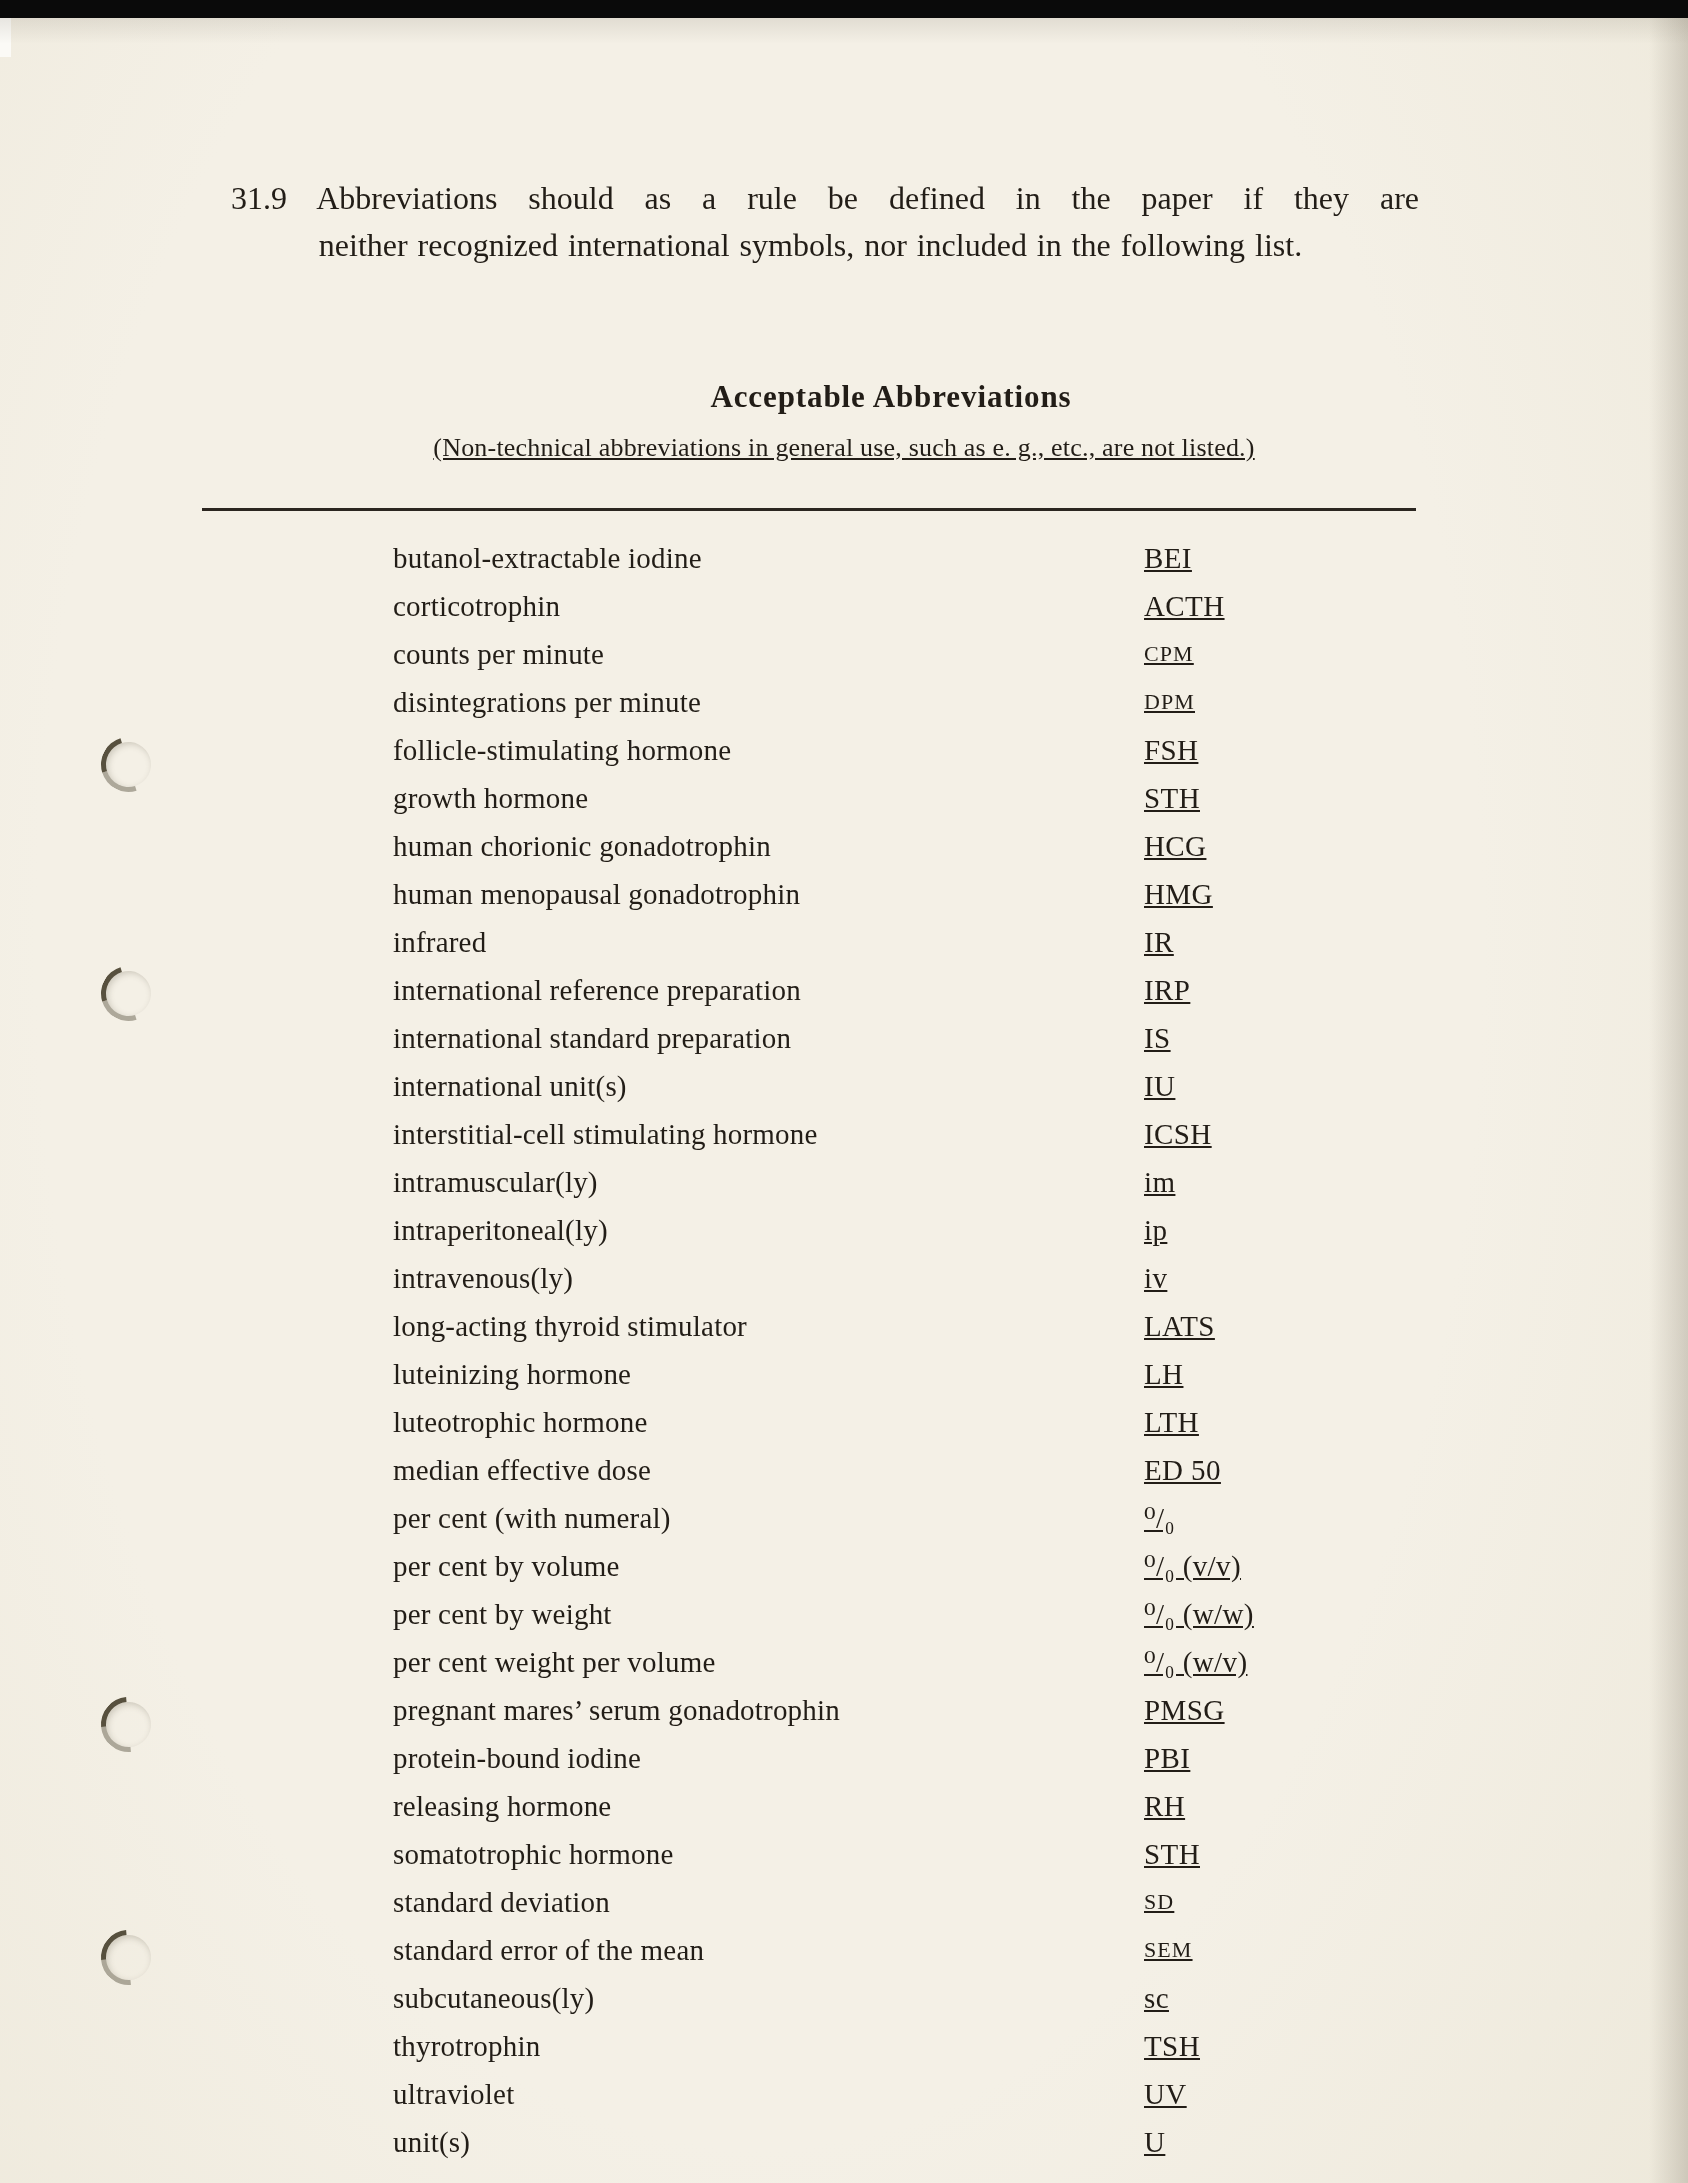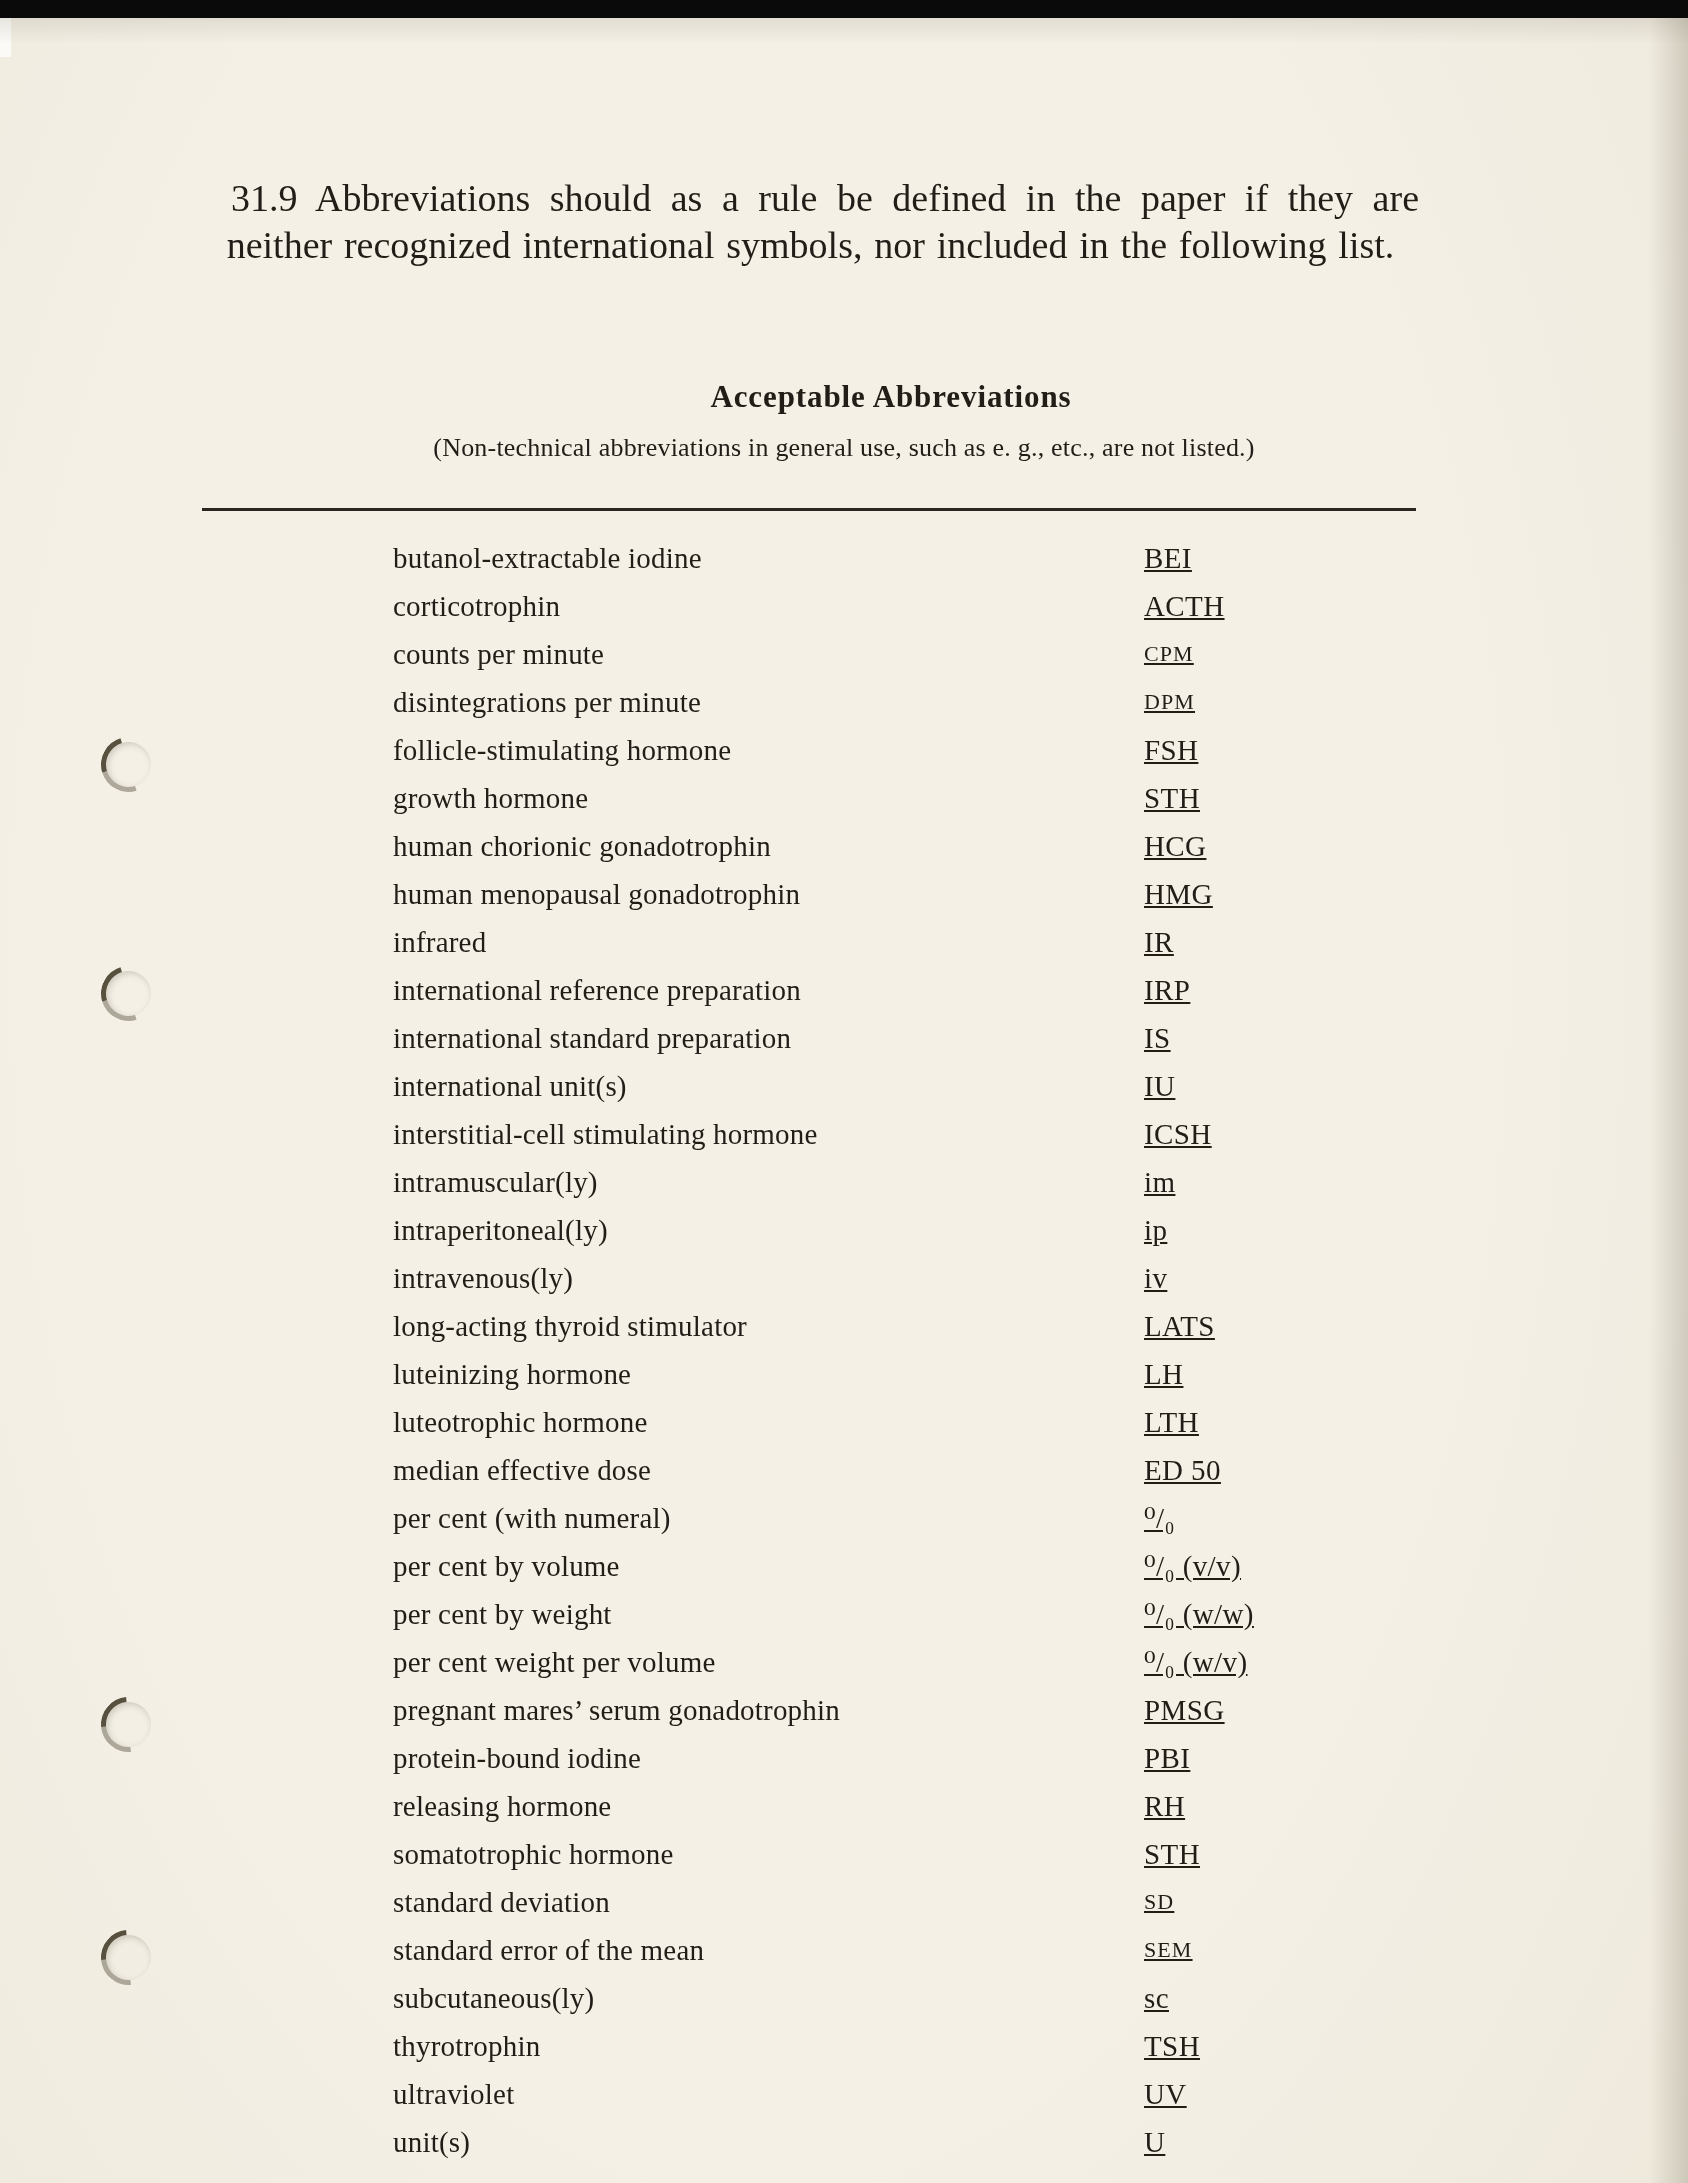--- a/index.html
+++ b/index.html
@@ -65,21 +65,21 @@
   .hole2 { top: 966px; }
   .hole3 { top: 1697px; transform: rotate(40deg); }
   .hole4 { top: 1930px; transform: rotate(40deg); }
 
   .intro {
     position: absolute;
     left: 202px;
     top: 175px;
     width: 1217px;
     margin: 0;
-    font-size: 38px;
+    font-size: 32px;
     line-height: 47px;
     word-spacing: 0.06em;
   }
   .intro-line1 {
     display: block;
     text-indent: 29px;
     text-align: justify;
     text-align-last: justify;
   }
   .intro-line2 {
@@ -101,20 +101,21 @@
   }
   .subtitle {
     position: absolute;
     left: 0;
     top: 433px;
     width: 1688px;
     margin: 0;
     text-align: center;
     font-size: 26px;
     letter-spacing: 0.2px;
+    text-decoration: underline;
   }
 
   .rule {
     position: absolute;
     left: 202px;
     width: 1214px;
     height: 3.1px;
     background: var(--rule, #2b2620);
   }
   .rule-top { top: 508px; }

